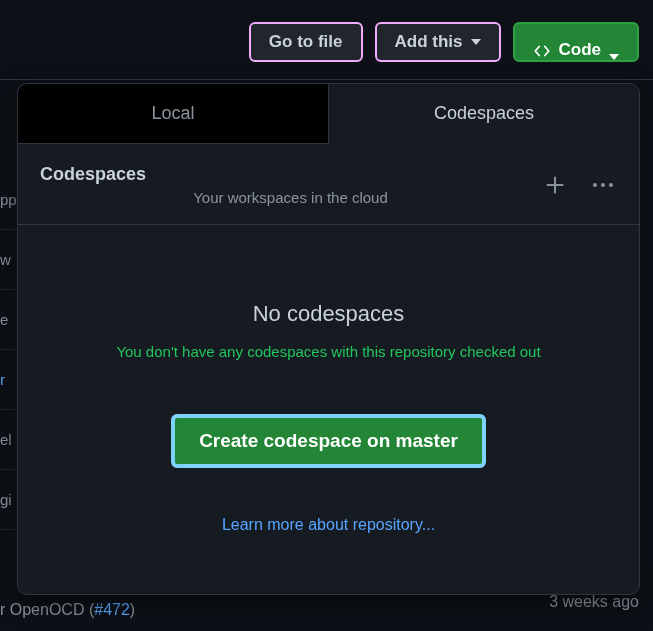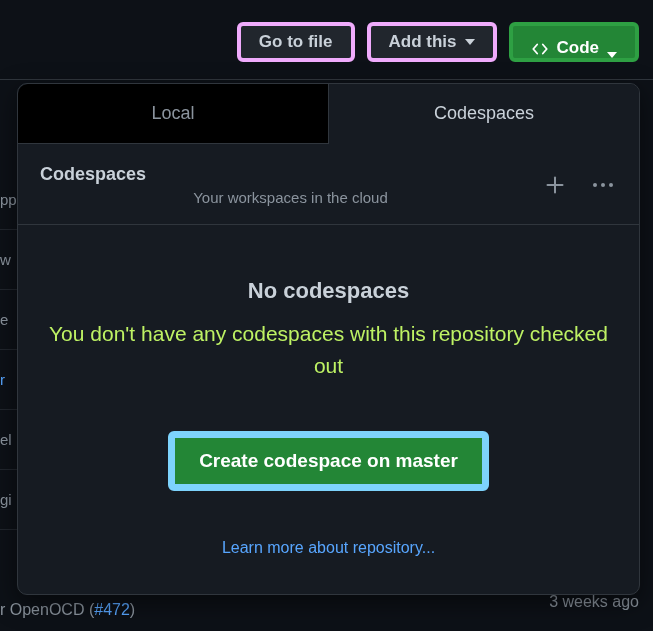--- a/index.html
+++ b/index.html
@@ -14,21 +14,21 @@
   }
   .btn {
     display: inline-flex;
     align-items: center;
     justify-content: center;
     height: 40px;
     padding: 0 18px;
     border-radius: 6px;
     font-size: 17px;
     font-weight: 600;
-    border: 4px solid #f0abfc;
+    border: 2px solid #f0abfc;
     background: #21262d;
     color: #c9d1d9;
     cursor: pointer;
     gap: 8px;
   }
   .btn-green {
     background: #238636;
     border-color: #2ea043;
     color: #fff;
     align-items: flex-end;
@@ -157,33 +157,33 @@
     flex: 1;
     display: flex;
     flex-direction: column;
     align-items: center;
     justify-content: center;
     padding: 0 28px;
     text-align: center;
   }
   .empty-title {
     font-size: 22px;
-    font-weight: 700;
+    font-weight: 400;
     color: #c9d1d9;
     margin: 16px 0 14px 0;
   }
   .empty-sub {
-    font-size: 21px;
-    color: #bef264;
+    font-size: 15px;
+    color: #22c55e;
     margin-bottom: 50px;
     line-height: 1.5;
   }
   .create-btn {
     background: #238636;
-    border: 7px solid #7dd3fc;
+    border: 4px solid #7dd3fc;
     border-radius: 6px;
     color: #fff;
     font-size: 19px;
     font-weight: 600;
     padding: 12px 24px;
     cursor: pointer;
     margin-bottom: 48px;
   }
   .learn-link {
     color: #58a6ff;

